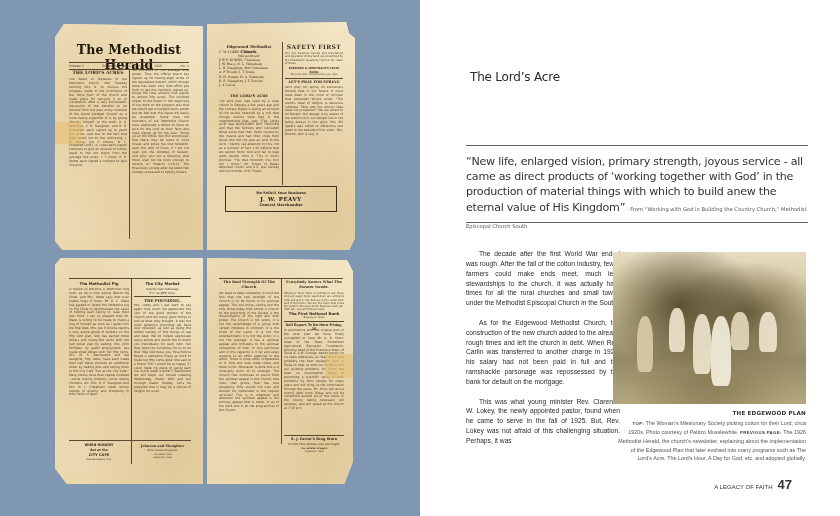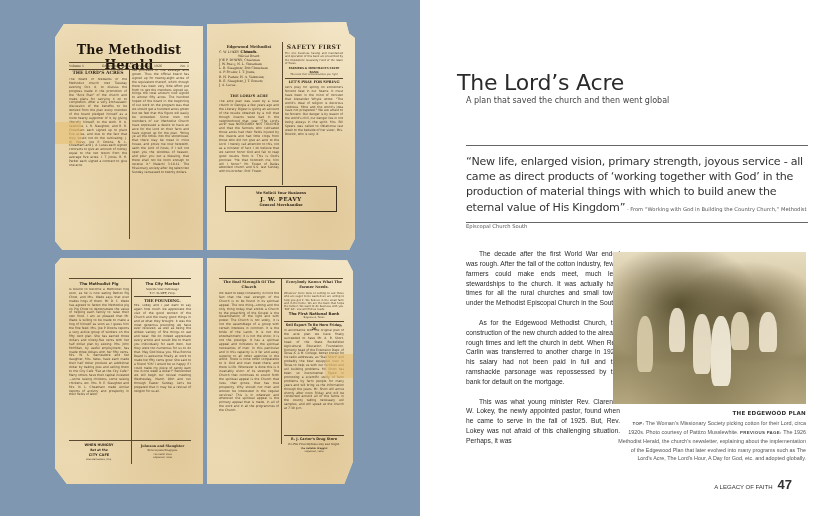--- a/index.html
+++ b/index.html
@@ -24,21 +24,21 @@
   .np-dateline { left: 14px; top: 38px; width: 120px; font-size: 3.2px; border-top: .5px solid #5a4a32; border-bottom: .5px solid #5a4a32; padding: 1px 0; display: flex; justify-content: space-between; }
   .np-head { font-size: 4.5px; font-weight: bold; text-align: center; }
   .np-col { position: absolute; font-size: 3px; line-height: 3.9px; text-align: justify; color: #4a3c28; }
   .rule-v { position: absolute; width: .6px; background: #5a4a32; }
   .rule-h { position: absolute; height: .6px; background: #5a4a32; }
   .adbox { position: absolute; border: .8px solid #3a2e1e; text-align: center; font-family: "DejaVu Serif", serif; color: #2a2014; }
   .tape { position: absolute; background: rgba(230,190,110,.55); }
 
   
   .right-page { position: absolute; left: 420px; top: 0; width: 420px; height: 516px; background: #fff; }
-  .title { position: absolute; left: 37px; top: 70px; font-family: "DejaVu Sans", sans-serif; font-size: 22px; color: #2a2a2a; font-weight: normal; letter-spacing: -.2px; text-align: center; }
+  .title { position: absolute; left: 50px; top: 70px; font-family: "DejaVu Sans", sans-serif; font-size: 12px; color: #2a2a2a; font-weight: normal; letter-spacing: -.2px; text-align: center; }
   .subtitle { position: absolute; left: 46px; top: 96px; font-size: 8px; color: #444; }
   .hr { position: absolute; left: 46px; width: 342px; height: 1px; background: #666; }
   .quote { position: absolute; left: 46px; top: 154px; width: 350px; font-family: "DejaVu Sans", sans-serif; font-size: 11.1px; line-height: 15.2px; color: #333; letter-spacing: -.25px; }
   .quote-src { font-size: 5.2px; color: #555; letter-spacing: 0; }
   .body-col { position: absolute; left: 46px; width: 154px; font-family: "Liberation Sans", sans-serif; font-size: 6.7px; line-height: 9.85px; color: #2a2a2a; text-align: justify; }
   .body-col p { text-indent: 13px; margin-bottom: 9.8px; }
   .photo { position: absolute; left: 193px; top: 252px; width: 193px; height: 152px; overflow: hidden;
            background:
              radial-gradient(ellipse at 35% 35%, #5a5232 0%, rgba(90,82,50,.0) 45%),
              radial-gradient(ellipse at 70% 40%, #6b6040 0%, rgba(107,96,64,0) 40%),
@@ -144,21 +144,20 @@
       <div style="font-size:2.8px;margin-top:1px;">We Fill Prescriptions Day and Night.</div>
       <div style="font-size:2.2px;margin-top:1px;font-weight:bold;">The Reliable Druggist</div>
       <div style="font-size:2.2px;">Edgewood, Texas</div>
     </div>
     <div class="tape" style="left:118px;top:96px;width:28px;height:24px;"></div>
   </div>
 </div>
 
 <div class="right-page">
   <h1 class="title">The Lord’s Acre</h1>
-  <div class="subtitle">A plan that saved the church and then went global</div>
 
   <div class="hr" style="top:145px;"></div>
   <div class="quote">
     <span>“New life, enlarged vision, primary strength, joyous service - all came as direct products of ‘working together with God’ in the production of material things with which to build anew the eternal value of His Kingdom”</span><span class="quote-src"> - From “Working with God in Building the Country Church,” Methodist Episcopal Church South</span>
   </div>
   <div class="hr" style="top:222px;"></div>
 
   <div class="body-col" style="top:249px;">
     <p>The decade after the first World War ended was rough. After the fall of the cotton industry, fewer farmers could make ends meet, much less stewardships to the church. It was actually hard times for all the rural churches and small towns under the Methodist Episcopal Church in the South.</p>
     <p>As for the Edgewood Methodist Church, the construction of the new church added to the already rough times and left the church in debt. When Rev. Carlin was transferred to another charge in 1925, his salary had not been paid in full and the ramshackle parsonage was repossessed by the bank for default on the mortgage.</p>

